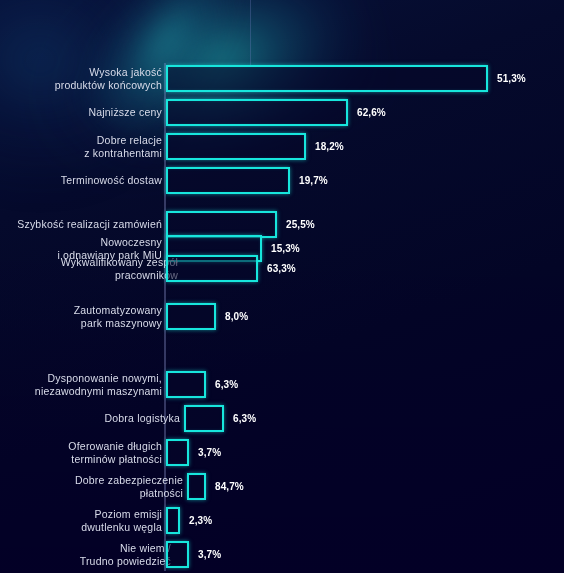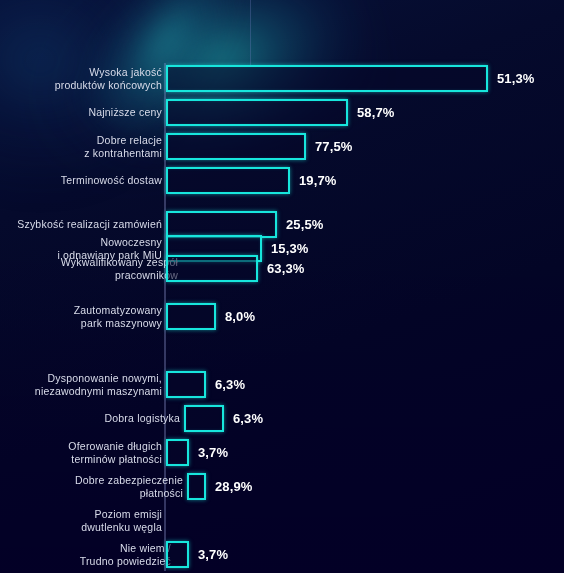--- a/index.html
+++ b/index.html
@@ -127,21 +127,21 @@
   .bar {
     height: 27px;
     box-sizing: border-box;
     border: 2px solid #17e6dd;
     background: rgba(5,8,42,0.55);
     box-shadow: 0 0 4px rgba(23,230,221,0.55), inset 0 0 3px rgba(23,230,221,0.14);
   }
   .bar-value {
     margin-left: 9px;
     color: #ffffff;
-    font-size: 13px;
+    font-size: 10px;
     font-weight: bold;
     letter-spacing: 0.01em;
     white-space: nowrap;
   }
 </style>
 </head>
 <body>
 
 <div id="chart-root">
 
@@ -160,29 +160,29 @@
 produktów końcowych</div>
         <div class="bar-wrap">
           <div class="bar" style="width: 322px;"></div>
           <div class="bar-value">51,3%</div>
         </div>
       </div>
       <div class="row" style="top: 96px;">
         <div class="row-label">Najniższe ceny</div>
         <div class="bar-wrap">
           <div class="bar" style="width: 182px;"></div>
-          <div class="bar-value">58,7%</div>
+          <div class="bar-value">62,6%</div>
         </div>
       </div>
       <div class="row" style="top: 130px;">
         <div class="row-label">Dobre relacje
 z kontrahentami</div>
         <div class="bar-wrap">
           <div class="bar" style="width: 140px;"></div>
-          <div class="bar-value">77,5%</div>
+          <div class="bar-value">18,2%</div>
         </div>
       </div>
       <div class="row" style="top: 164px;">
         <div class="row-label">Terminowość dostaw</div>
         <div class="bar-wrap">
           <div class="bar" style="width: 124px;"></div>
           <div class="bar-value">19,7%</div>
         </div>
       </div>
       <div class="row" style="top: 208px;">
@@ -237,26 +237,30 @@
         <div class="bar-wrap">
           <div class="bar" style="width: 23px;"></div>
           <div class="bar-value">3,7%</div>
         </div>
       </div>
       <div class="row" style="top: 470px; margin-left: 21px;">
         <div class="row-label">Dobre zabezpieczenie
 płatności</div>
         <div class="bar-wrap">
           <div class="bar" style="width: 19px;"></div>
-          <div class="bar-value">28,9%</div>
+          <div class="bar-value">84,7%</div>
         </div>
       </div>
       <div class="row" style="top: 504px;">
         <div class="row-label">Poziom emisji
 dwutlenku węgla</div>
+        <div class="bar-wrap">
+          <div class="bar" style="width: 14px;"></div>
+          <div class="bar-value">2,3%</div>
+        </div>
       </div>
       <div class="row" style="top: 538px; padding-left: 9px;">
         <div class="row-label">Nie wiem /
 Trudno powiedzieć</div>
         <div class="bar-wrap">
           <div class="bar" style="width: 23px;"></div>
           <div class="bar-value">3,7%</div>
         </div>
       </div>
     </div>

